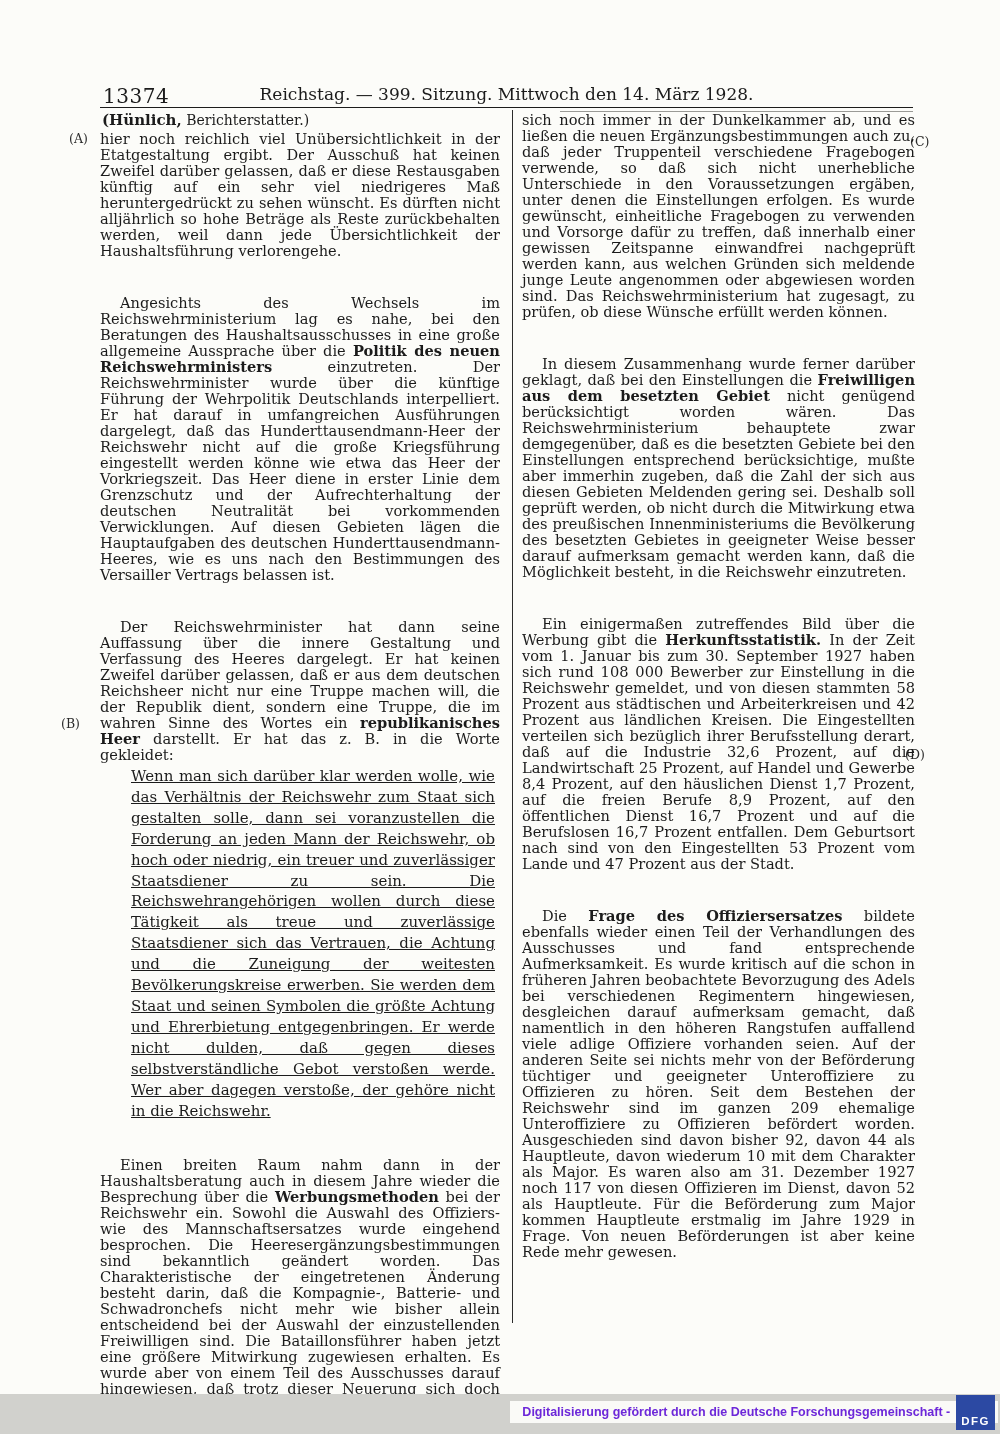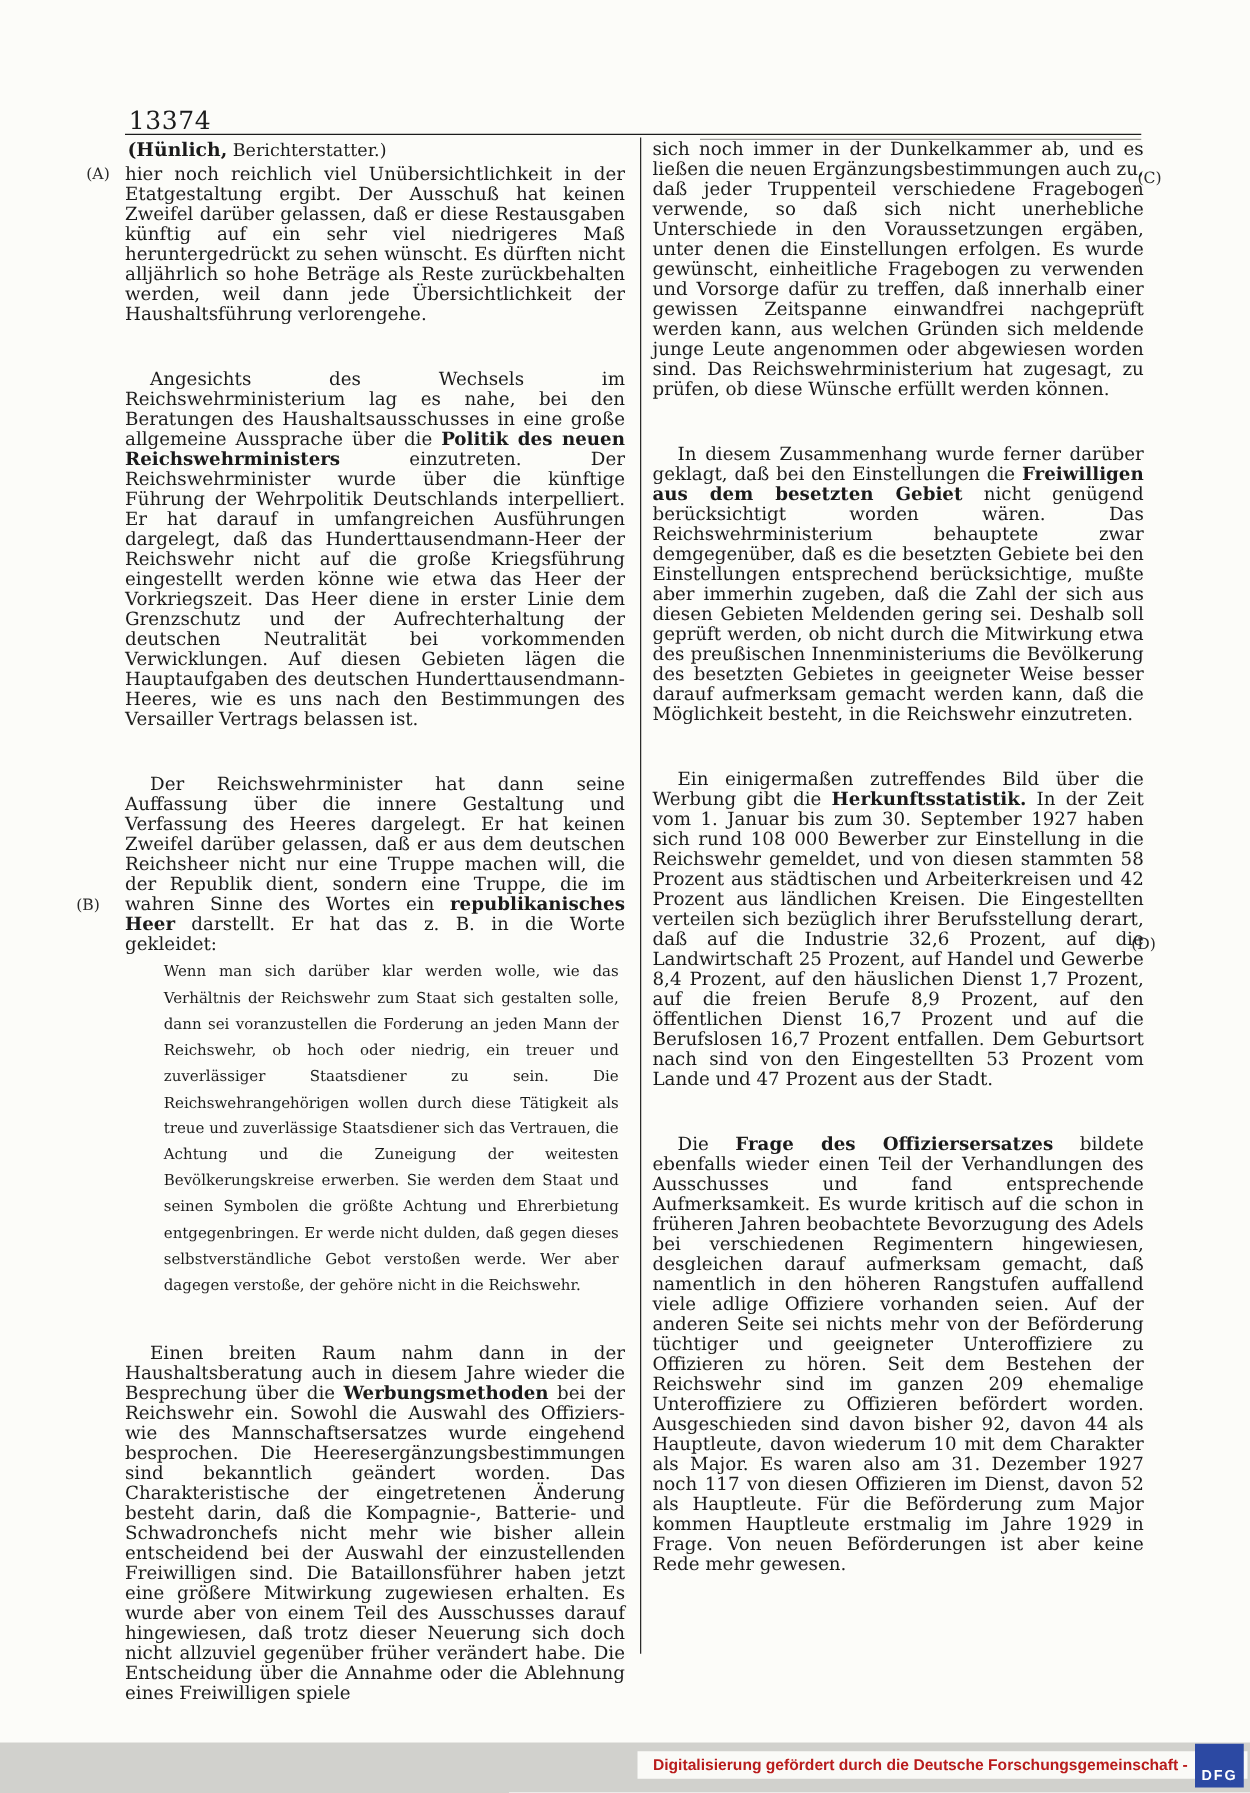--- a/index.html
+++ b/index.html
@@ -25,39 +25,40 @@
   
   .columns{position:absolute;left:100px;top:112px;width:815px;display:flex;}
   .col-left{width:400px;margin-right:22px;}
   .col-right{width:393px;}
   .speaker{margin:0 0 2px 2px;font-size:14px;line-height:17px;}
   .speaker b{font-size:15px;}
   p.para{margin:0;text-align:justify;font-size:14.6px;line-height:16px;
          text-rendering:optimizeLegibility;}
   p.indent{text-indent:20px;margin-top:36px;}
   blockquote.quote{margin:3px 5px 3px 31px;padding:0;text-align:justify;
-         font-size:12px;line-height:20.9px;}
+         font-size:15px;line-height:20.9px;text-decoration:underline;}
   b{font-weight:bold;}
   
   .scan-bottom{position:absolute;left:0;bottom:0;width:100%;height:40px;background:#d1d1cd;}
   .dfg-strip{position:absolute;right:2px;bottom:11px;height:22px;display:flex;
          align-items:center;gap:6px;background:#fafaf7;padding:0 3px 0 12px;}
   .dfg-text{font-family:"Liberation Sans","DejaVu Sans",sans-serif;font-size:12.5px;
-         font-weight:bold;color:#b91c1c;}
+         font-weight:bold;color:#6d28d9;}
   .dfg-logo{font-family:"Liberation Sans","DejaVu Sans",sans-serif;font-size:11.5px;
          font-weight:bold;color:#ffffff;background:#2c49a3;padding:20px 5px 3px;
          letter-spacing:1.5px;}
 </style>
 </head>
 <body>
 
 <div class="page">
 
   <div class="header">
     <span class="pagenum">13374</span>
+    <span class="htitle">Reichstag. — 399. Sitzung. Mittwoch den 14. März 1928.</span>
   </div>
   <div class="header-rule"></div>
   <div class="header-rule2"></div>
   <div class="col-divider"></div>
 
   <span class="mark mark-a">(A)</span>
   <span class="mark mark-b">(B)</span>
   <span class="mark mark-c">(C)</span>
   <span class="mark mark-d">(D)</span>
 

